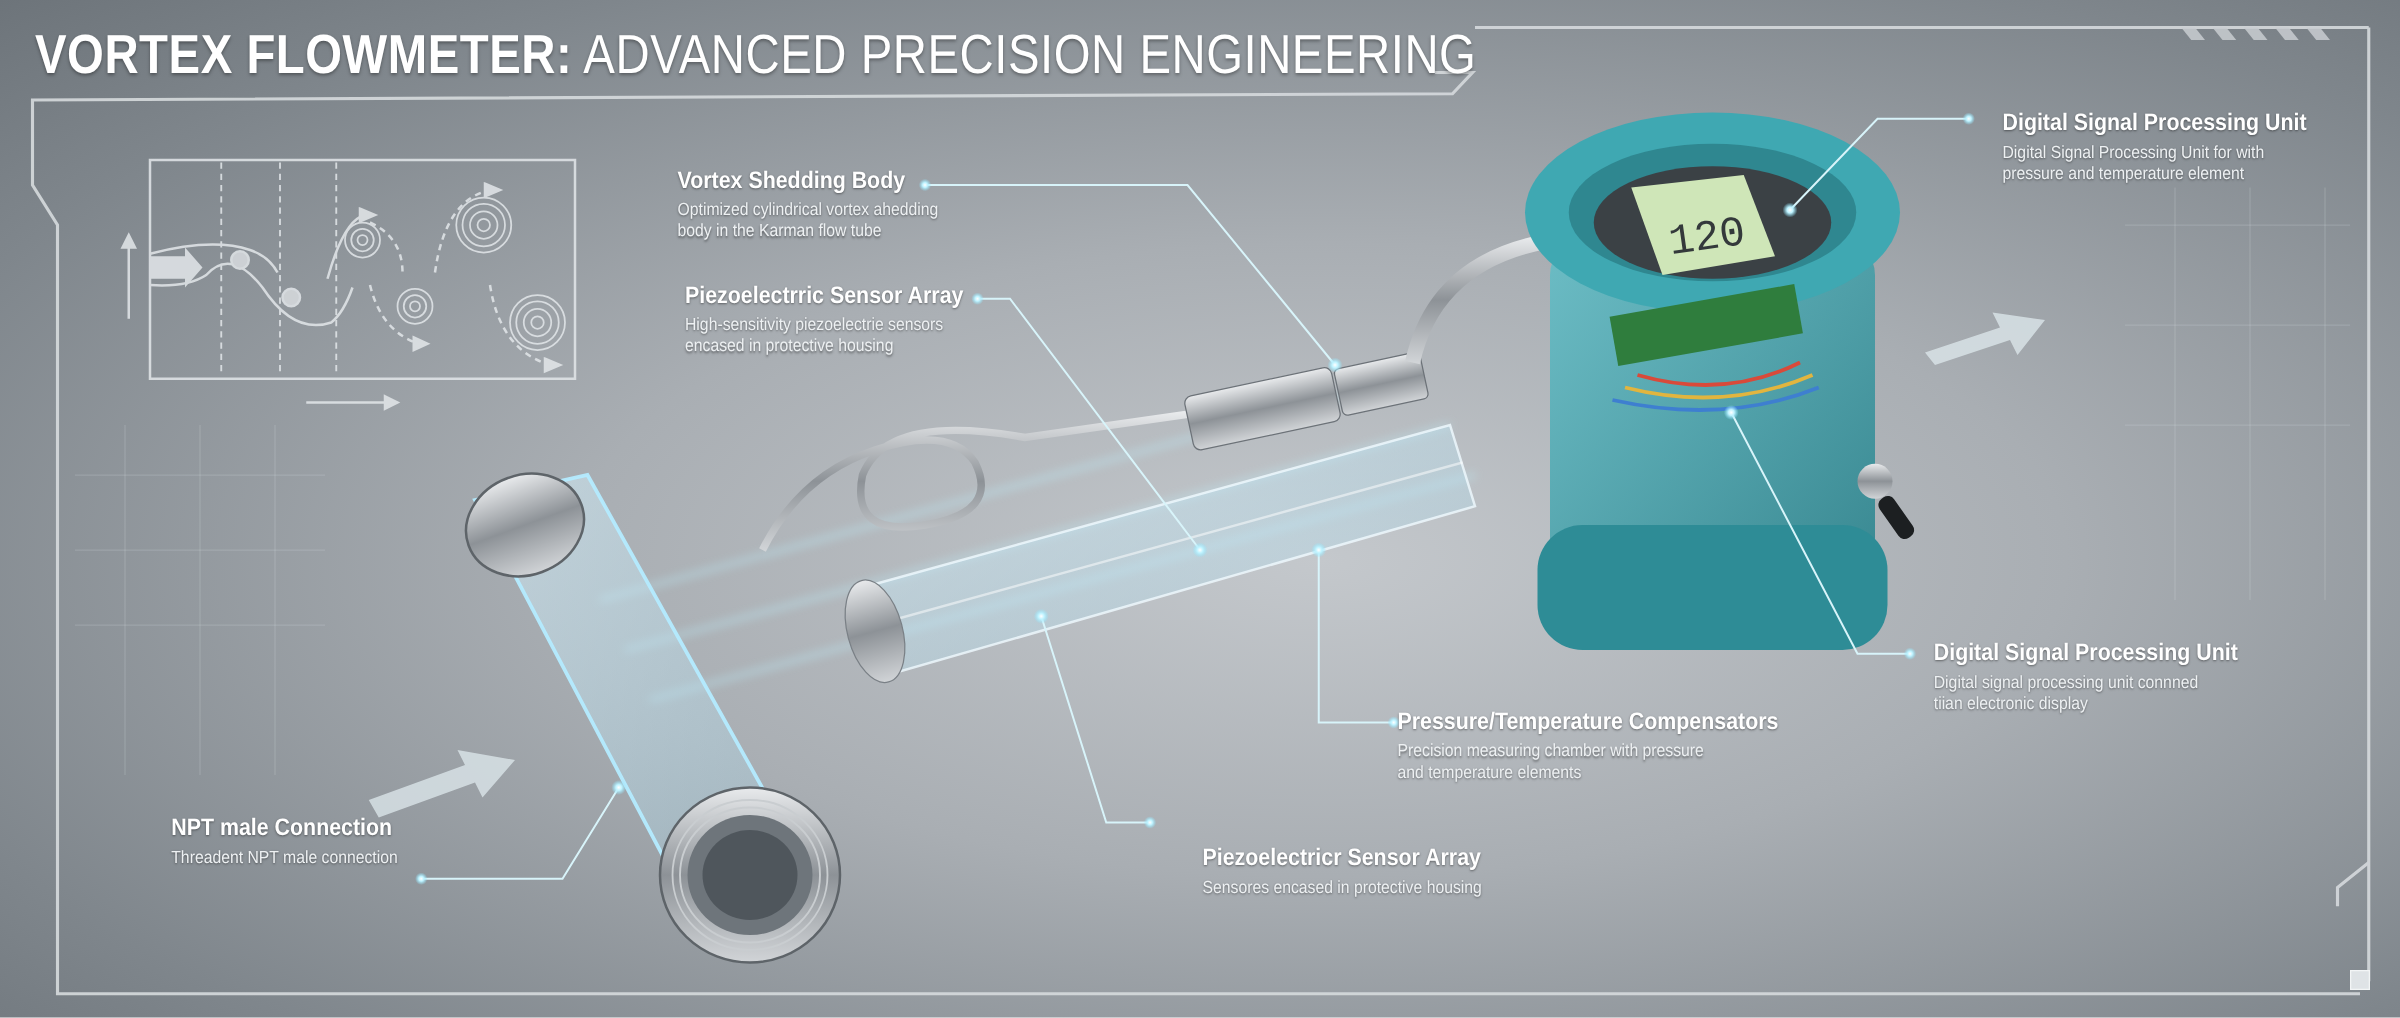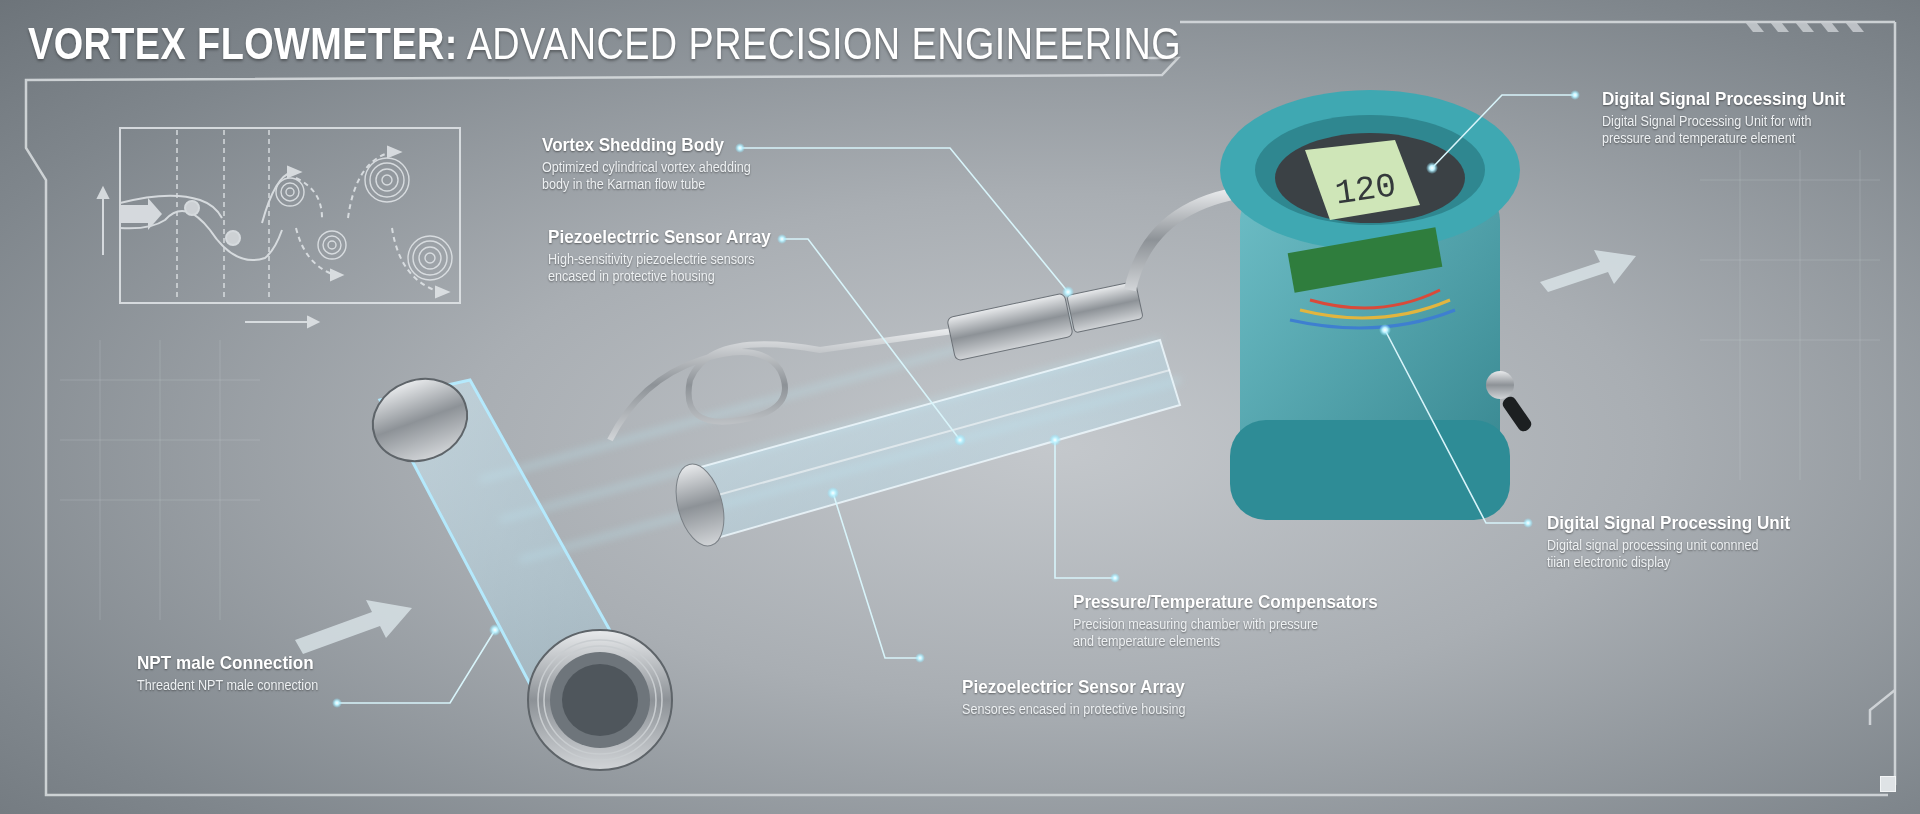--- a/index.html
+++ b/index.html
@@ -234,21 +234,21 @@
   <div class="desc">Digital Signal Processing Unit for with</div>
   <div class="desc" style="margin-top:0">pressure and temperature element</div>
 </div>
 
 <div class="callout" style="left:1547px; top:512px;">
   <div class="head">Digital Signal Processing Unit</div>
   <div class="desc">Digital signal processing unit connned</div>
   <div class="desc" style="margin-top:0">tiian electronic display</div>
 </div>
 
-<div class="callout" style="left:1073px; top:567px;margin-top:24px;">
+<div class="callout" style="left:1118px; top:567px;">
   <div class="head">Pressure/Temperature Compensators</div>
   <div class="desc">Precision measuring chamber with pressure</div>
   <div class="desc" style="margin-top:0">and temperature elements</div>
 </div>
 
 <div class="callout" style="left:962px; top:676px;">
   <div class="head">Piezoelectricr Sensor Array</div>
   <div class="desc">Sensores encased in protective housing</div>
 </div>
 

